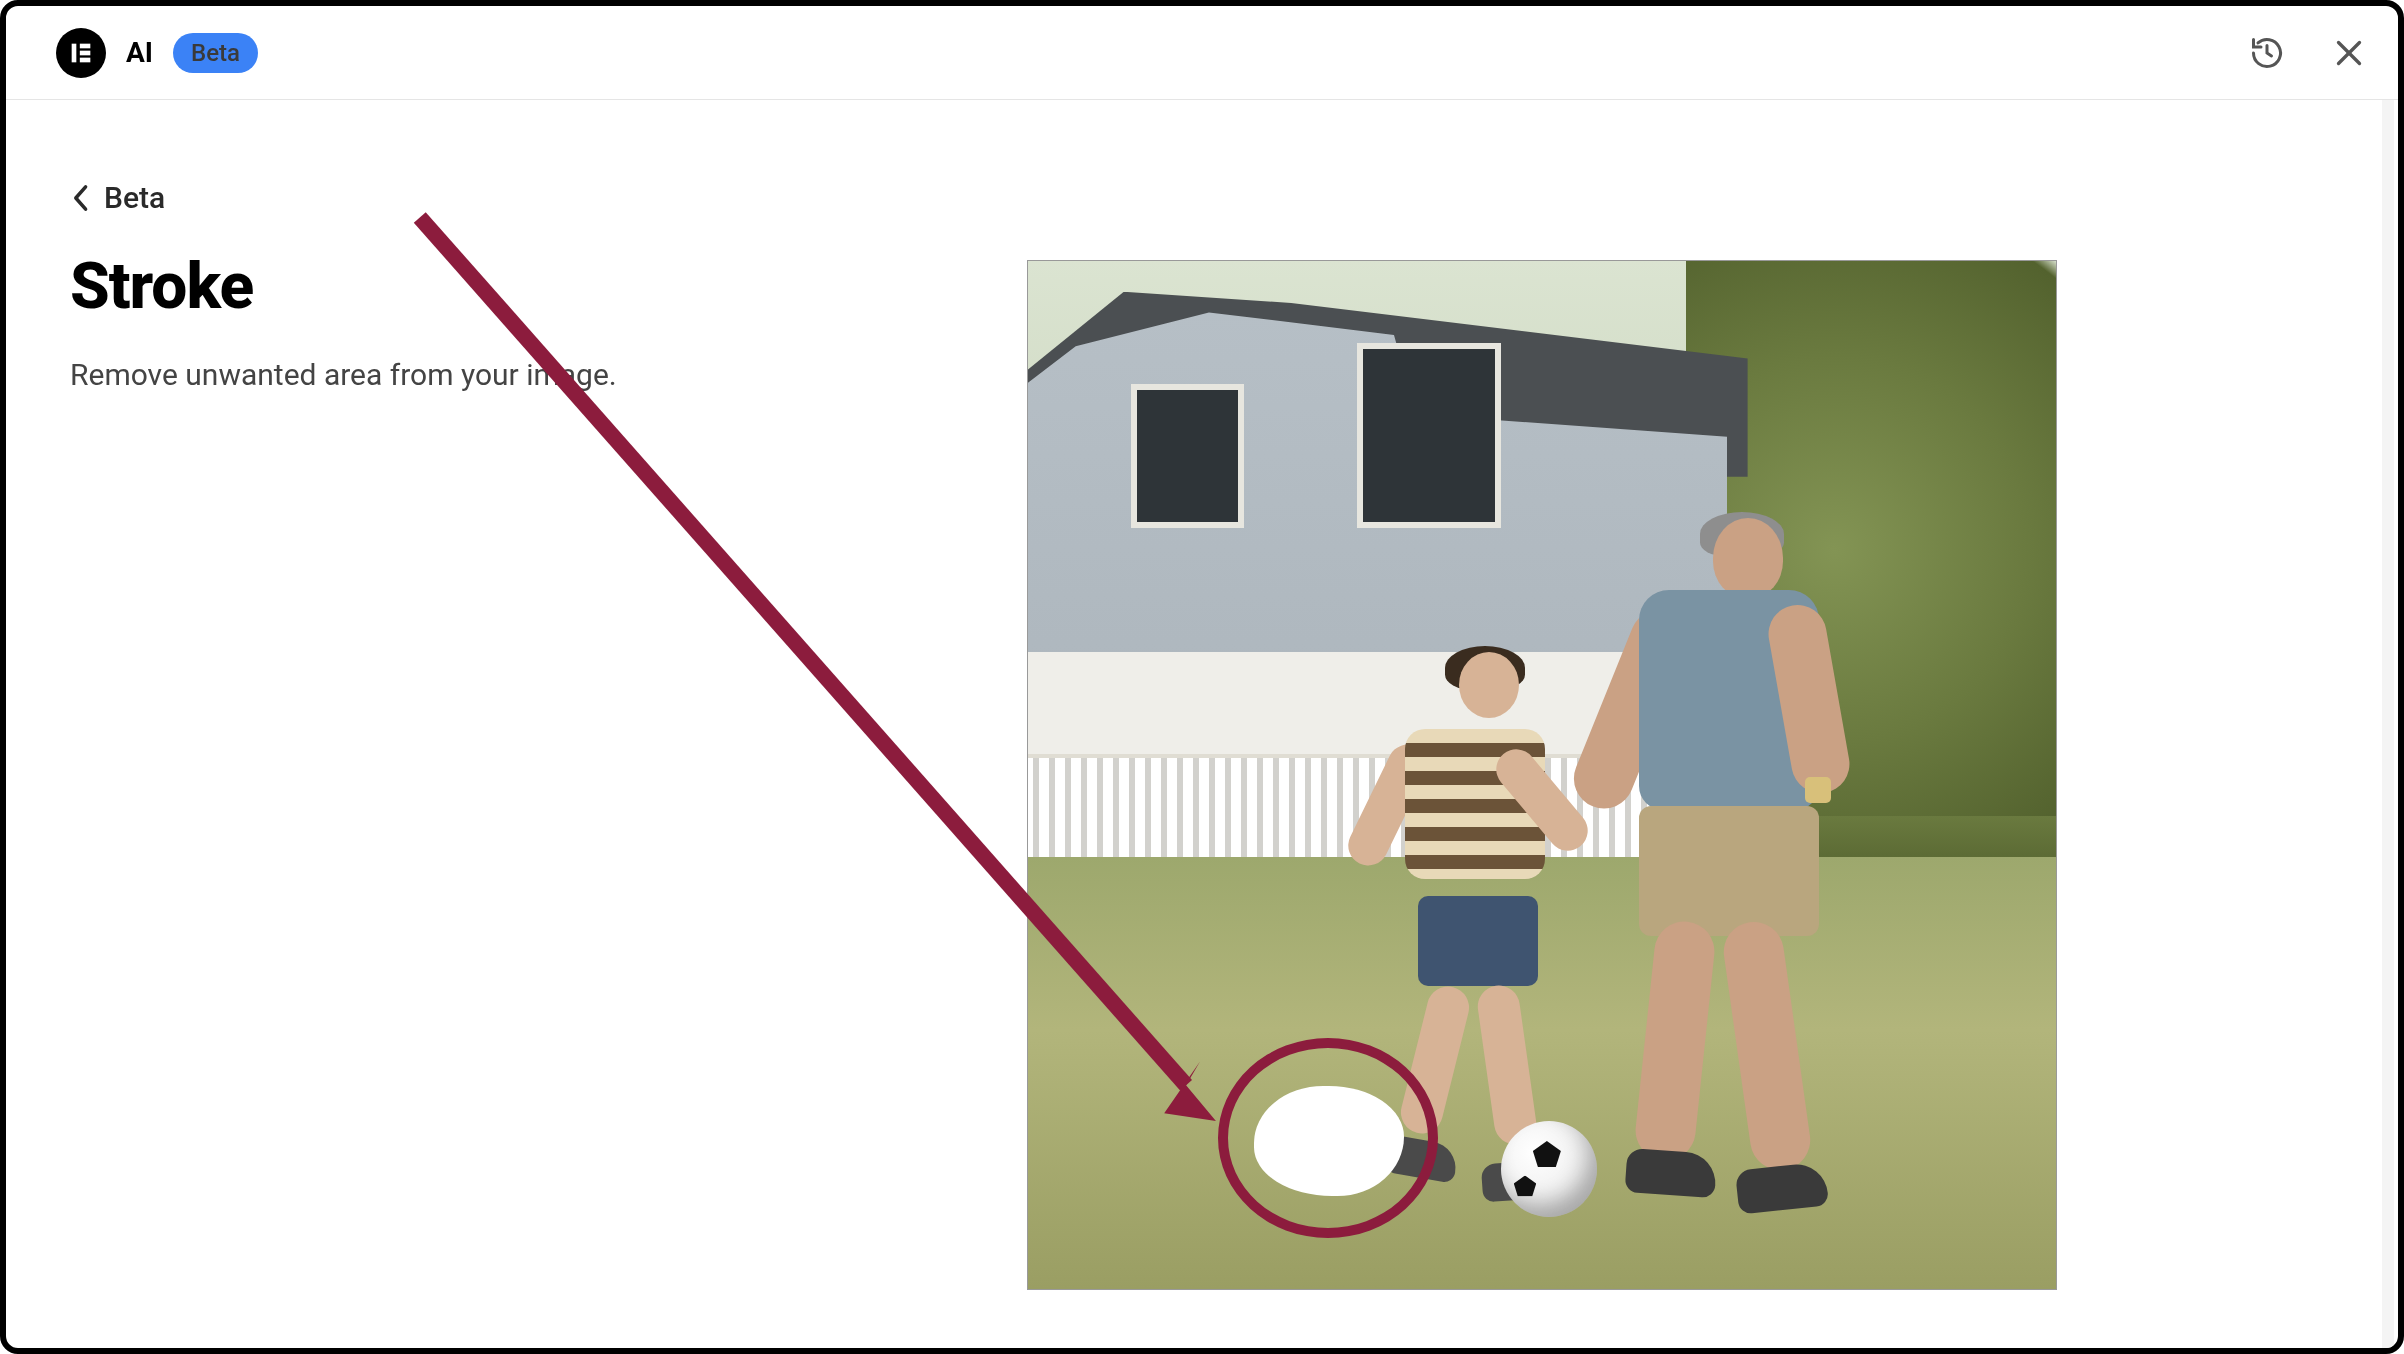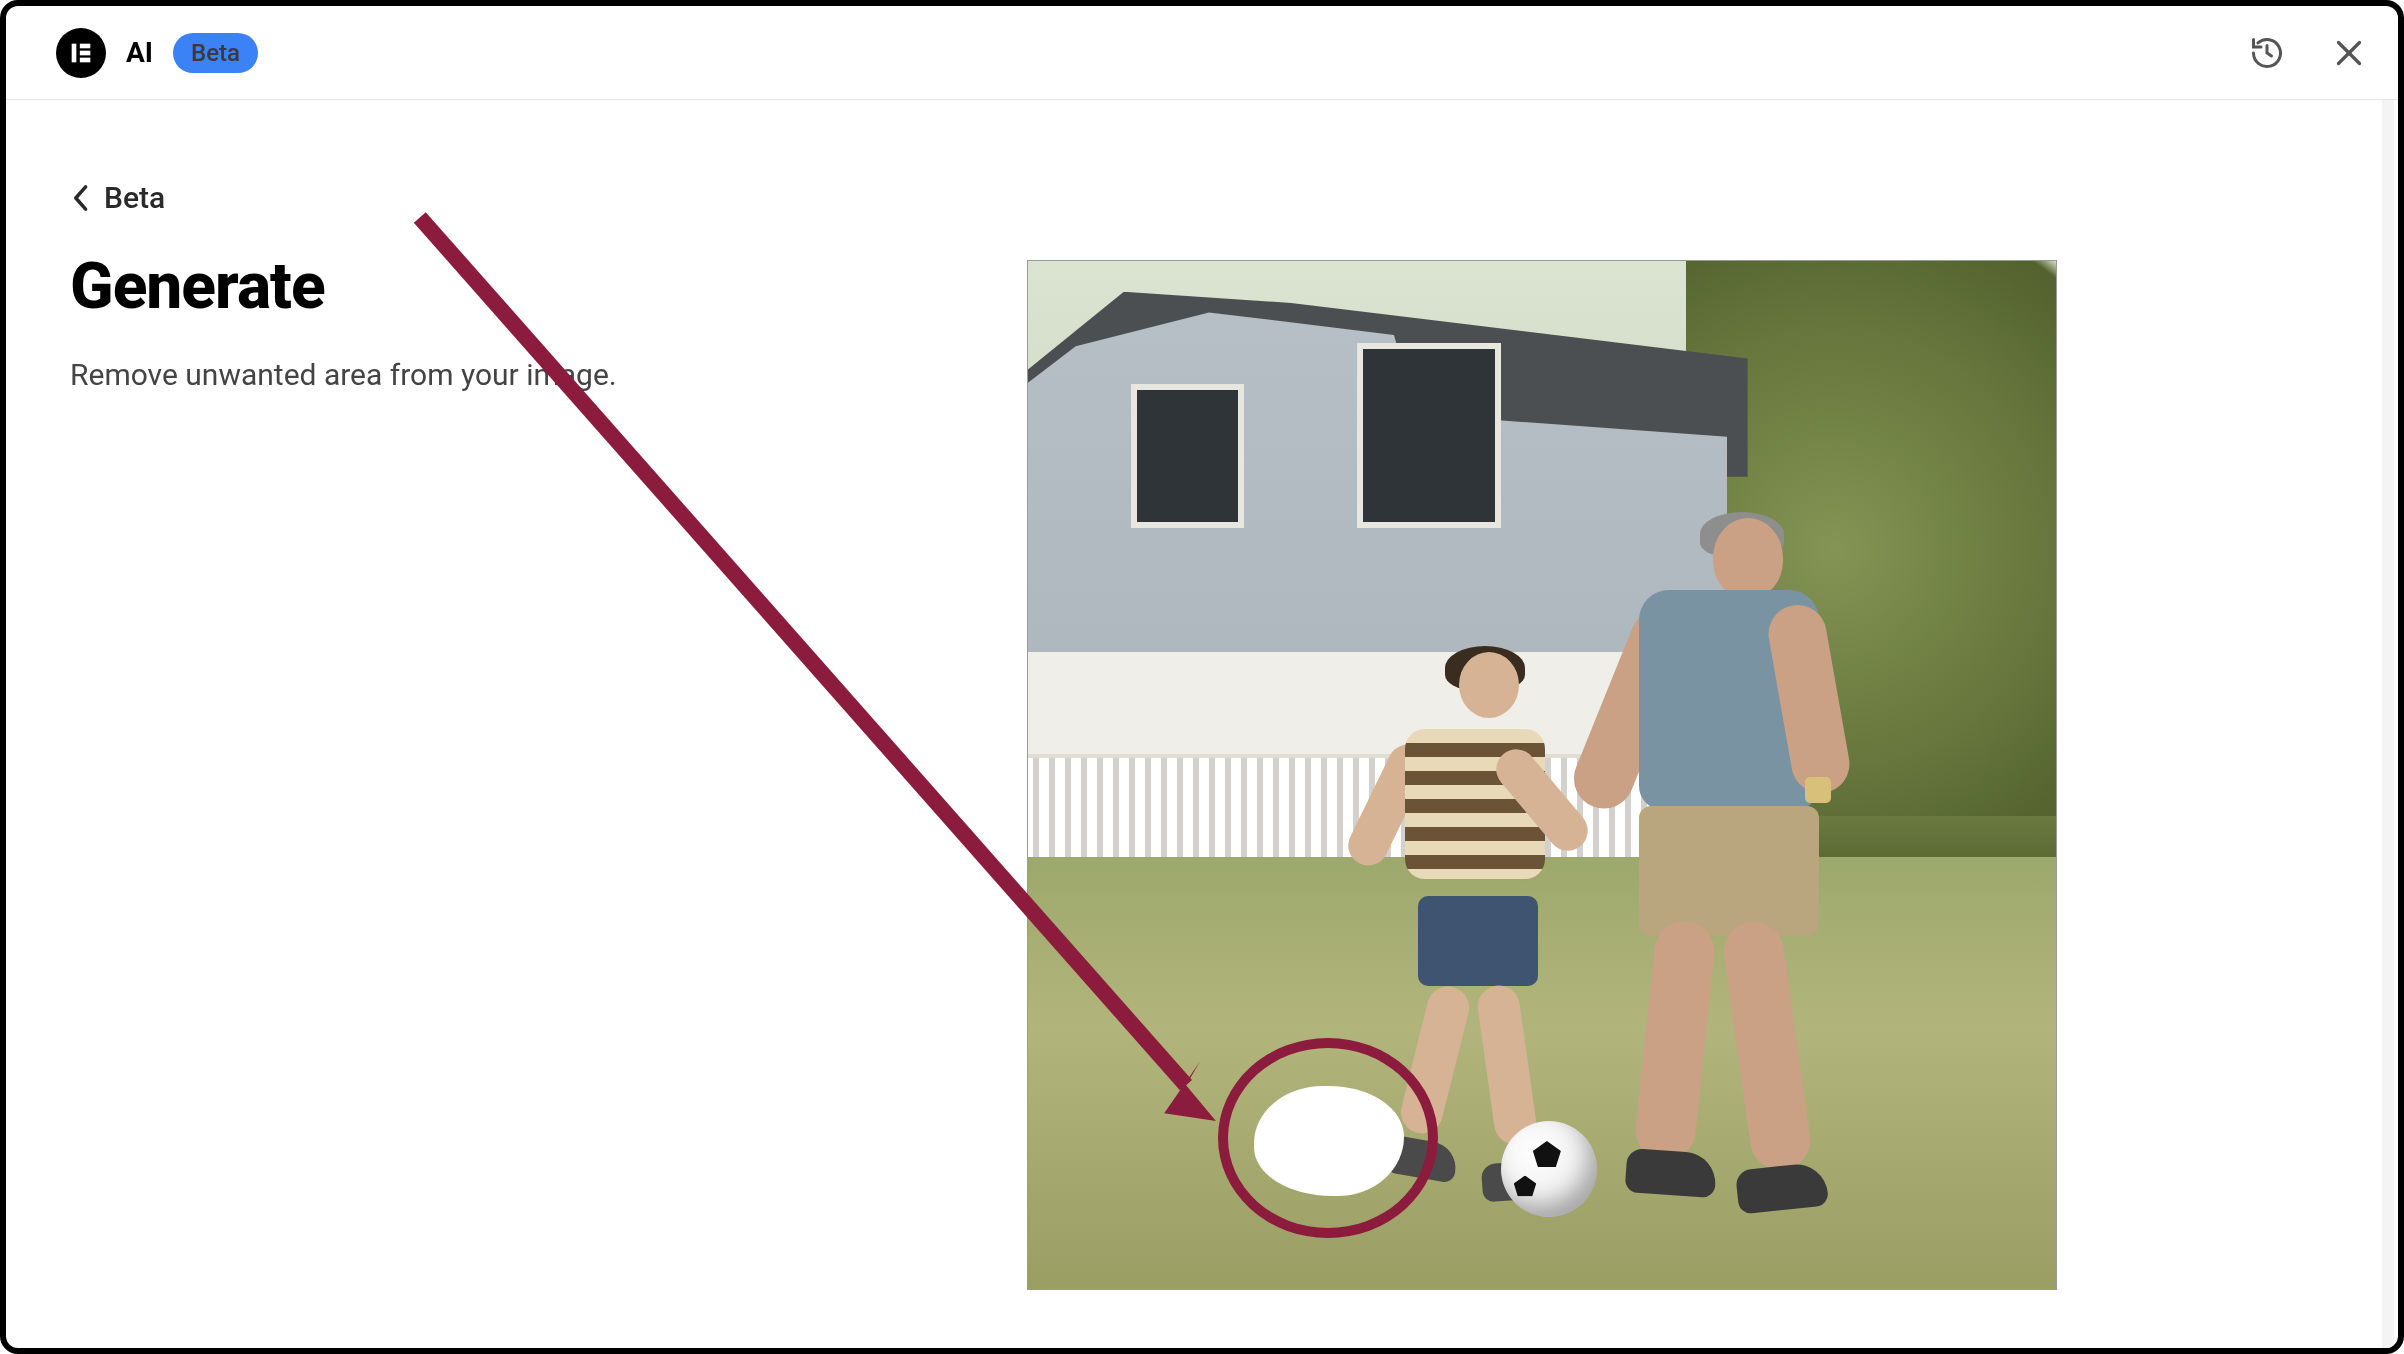--- a/index.html
+++ b/index.html
@@ -339,21 +339,21 @@
 
 <div class="main">
 
   <div class="left-panel">
     <div class="back-link">
       <svg viewBox="0 0 12 20">
           <path d="M10 2 L3 10 L10 18" fill="none" stroke="#2a2a2a" stroke-width="2.5" stroke-linecap="round" stroke-linejoin="round"></path>
         </svg>
       <span>Beta</span>
     </div>
-    <h1 class="page-title">Generate</h1>
+    <h1 class="page-title">Stroke</h1>
     <p class="page-subtitle">Remove unwanted area from your image.</p>
   </div>
 
   <div class="editor-area">
 
 
     <div class="canvas-frame">
       <div class="canvas-inner">
         <div class="sky"></div>
         <div class="trees"></div>

